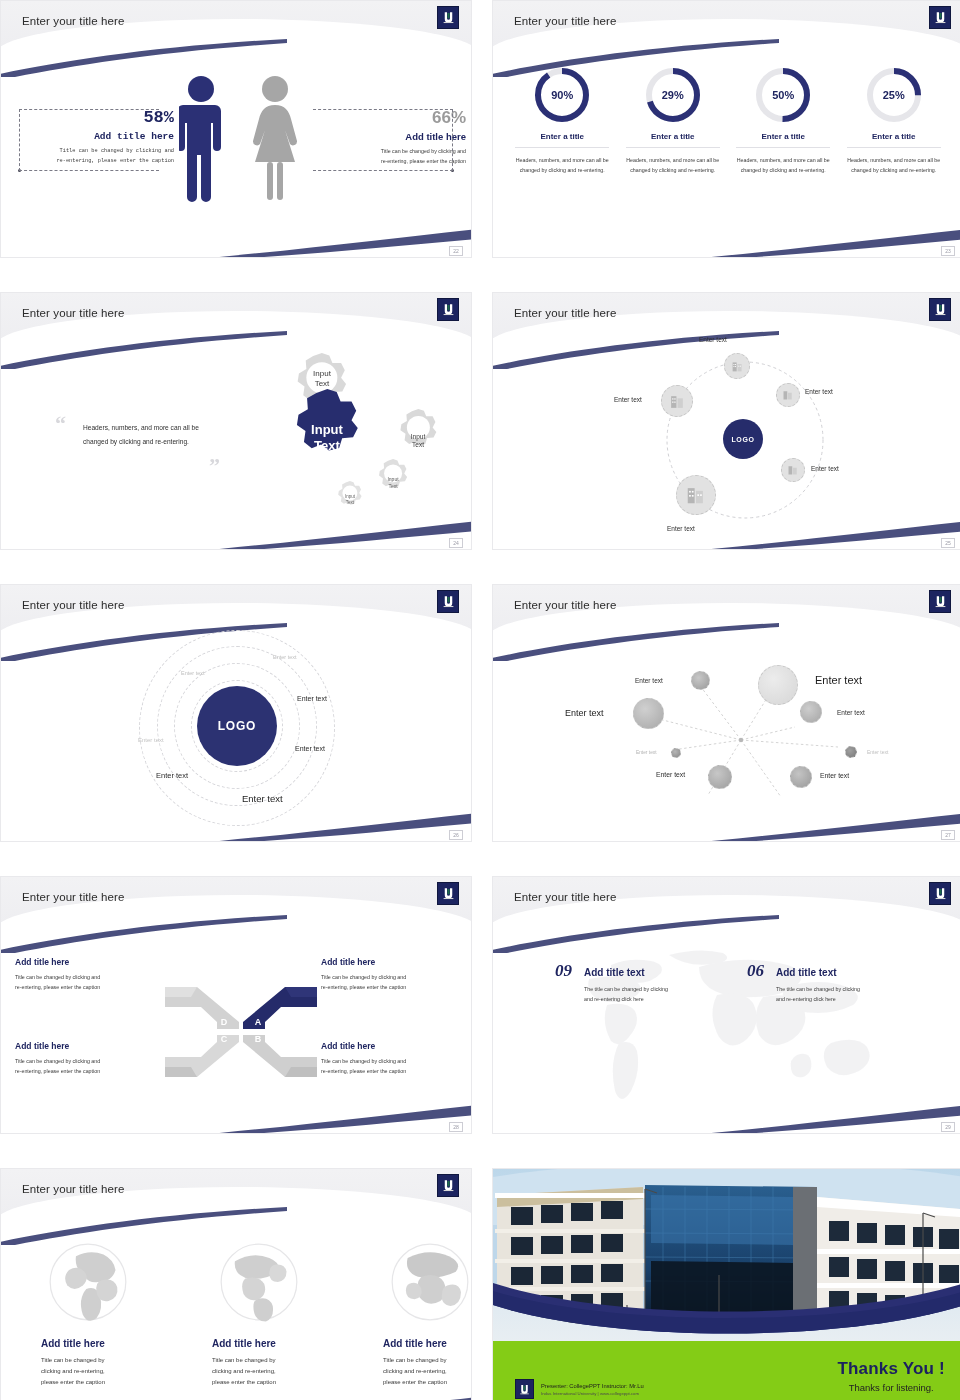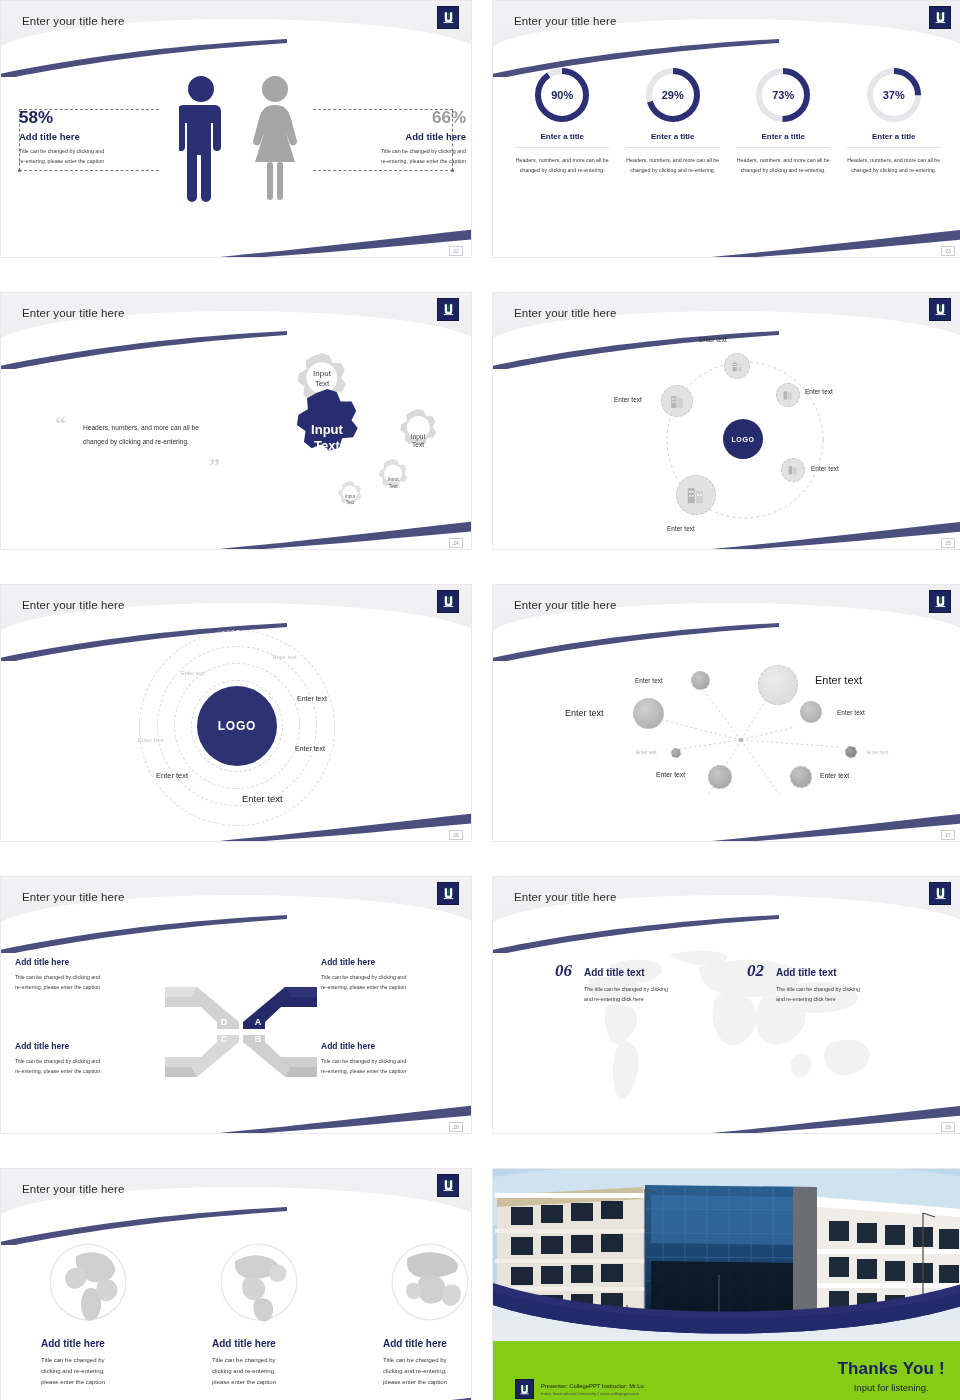--- a/index.html
+++ b/index.html
@@ -70,21 +70,21 @@
     font-size: 5px; color:#9a9aa6; text-align:center; line-height:9px;
     z-index: 8;
   }
   
   .navy { color: #1f2560; }
   .gray { color: #9b9b9b; }
   .cap { font-size: 5.3px; color: #3a3a3a; line-height: 1.85; }
   .addtitle { font-size: 8.5px; font-weight: bold; color:#1f2560; }
 
   
-  .s1-left { position:absolute; left: 18px; top: 108px; width: 155px; }
+  .s1-left { position:absolute; left: 18px; top: 108px; width: 155px; text-align: right; font-family: Liberation Mono, monospace;}
   .s1-right { position:absolute; left: 305px; top: 108px; width: 160px; text-align: right;}
   .pct { font-size: 17px; font-weight: bold; line-height: 1; }
   .s1-frame-l { position:absolute; left:18px; top:108px; width:140px; height:62px;
     border:1px dashed #7a7a86; border-right:none; z-index:3;}
   .s1-frame-r { position:absolute; right:18px; top:108px; width:140px; height:62px;
     border:1px dashed #7a7a86; border-left:none; z-index:3;}
   .s1-dot { position:absolute; width:3px;height:3px;background:#4a4a58;border-radius:50%;}
   .fig { position:absolute; top: 74px; }
   .fig-m { left: 178px; }
   .fig-f { left: 250px; }
@@ -248,33 +248,33 @@
           <div class="donut-title">Enter a title</div>
           <div class="donut-cap">Headers, numbers, and more can all be changed by clicking and re-entering.</div>
         </div>
 
         <div class="donut-col">
           <div class="donut">
             <svg width="56" height="56" viewBox="0 0 56 56" style="transform:rotate(-90deg)">
               <circle cx="28" cy="28" r="24" fill="none" stroke="#e6e6ea" stroke-width="6"></circle>
               <circle cx="28" cy="28" r="24" fill="none" stroke="#2b3075" stroke-width="6" stroke-dasharray="75.4 150.8"></circle>
             </svg>
-            <div class="val">73%</div>
+            <div class="val">50%</div>
           </div>
           <div class="donut-title">Enter a title</div>
           <div class="donut-cap">Headers, numbers, and more can all be changed by clicking and re-entering.</div>
         </div>
 
         <div class="donut-col">
           <div class="donut">
             <svg width="56" height="56" viewBox="0 0 56 56" style="transform:rotate(-90deg)">
               <circle cx="28" cy="28" r="24" fill="none" stroke="#e6e6ea" stroke-width="6"></circle>
               <circle cx="28" cy="28" r="24" fill="none" stroke="#2b3075" stroke-width="6" stroke-dasharray="37.7 150.8"></circle>
             </svg>
-            <div class="val">37%</div>
+            <div class="val">25%</div>
           </div>
           <div class="donut-title">Enter a title</div>
           <div class="donut-cap">Headers, numbers, and more can all be changed by clicking and re-entering.</div>
         </div>
 
       </div>
     </div>
     <div class="pagebadge">23</div>
   </div>
   </div>
@@ -632,30 +632,30 @@
           <path d="M168 48 q26 -6 36 8 q10 20 -6 36 q-16 14 -28 -2 q-12 -22 -2 -42 Z"></path>
           <path d="M214 50 q30 -6 40 10 q8 18 -10 32 q-22 14 -34 -4 q-8 -22 4 -38 Z"></path>
           <path d="M236 40 q36 -10 62 0 q18 8 6 18 q-24 12 -56 6 q-20 -8 -12 -24 Z"></path>
           <path d="M282 96 q26 -8 36 4 q8 14 -8 24 q-20 10 -32 -4 q-8 -16 4 -24 Z"></path>
           <path d="M248 108 q12 -4 14 6 q2 12 -8 16 q-10 2 -12 -8 q-2 -10 6 -14 Z"></path>
           <path d="M120 8 q30 -8 54 -2 q10 6 -4 10 q-30 6 -50 -8 Z"></path>
         </g>
       </svg>
 
       <div style="position:absolute;left:62px;top:84px;display:flex;align-items:baseline;gap:12px;">
-        <div class="num">06</div>
+        <div class="num">09</div>
         <div>
           <div style="font-size:10px;font-weight:bold;color:#1f2560;">Add title text</div>
           <div class="cap" style="margin-top:7px;">The title can be changed by clicking</div>
           <div class="cap">and re-entering click here</div>
         </div>
       </div>
 
       <div style="position:absolute;left:254px;top:84px;display:flex;align-items:baseline;gap:12px;">
-        <div class="num">02</div>
+        <div class="num">06</div>
         <div>
           <div style="font-size:10px;font-weight:bold;color:#1f2560;">Add title text</div>
           <div class="cap" style="margin-top:7px;">The title can be changed by clicking</div>
           <div class="cap">and re-entering click here</div>
         </div>
       </div>
     </div>
     <div class="pagebadge">29</div>
   </div>
   </div>
@@ -825,21 +825,21 @@
           <ellipse cx="84" cy="152" rx="14" ry="8" fill="#c6b84e" opacity="0.75"></ellipse>
 
           <path d="M0,118 C120,156 352,156 472,118 L472,180 L0,180 Z" fill="#2a2f73"></path>
           <path d="M0,126 C120,162 352,162 472,126 L472,150 C352,186 120,186 0,150 Z" fill="#232a6b"></path>
         </g>
       </svg>
     </div>
 
     <div class="thanks-main">
       <div class="thanks-h">Thanks You !</div>
-      <div class="thanks-s">Input for listening.</div>
+      <div class="thanks-s">Thanks for listening.</div>
     </div>
 
     <div class="presenter-blk">
       <div class="plogo">
         <svg width="13" height="13" viewBox="0 0 20 20">
               <rect width="20" height="20" fill="#1c2460"></rect>
               <path d="M5 3 h3 v8 a2 2 0 0 0 4 0 V3 h3 v9 a5 5 0 0 1 -10 0 Z" fill="#ffffff"></path>
               <rect x="8.6" y="4" width="2.8" height="7" fill="#1e6b4a"></rect>
               <rect x="3.5" y="16" width="13" height="1.4" fill="#d8d8d8"></rect>
             </svg>

